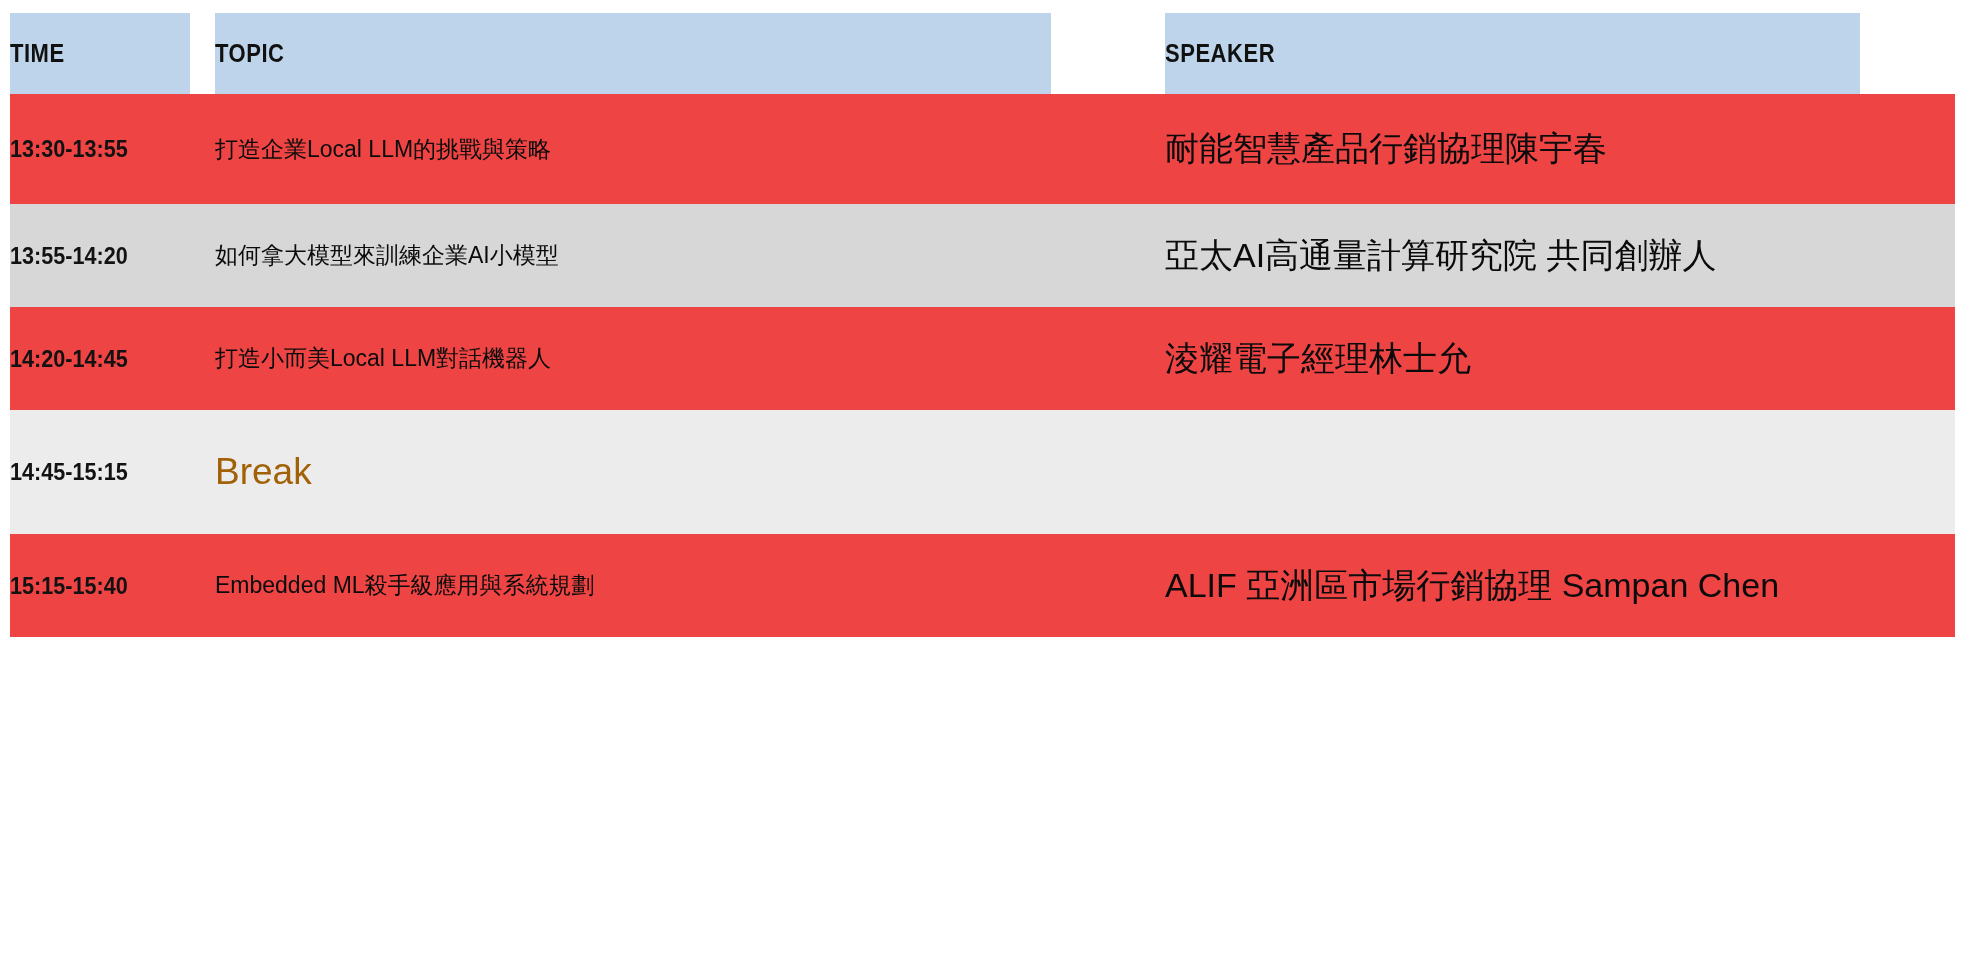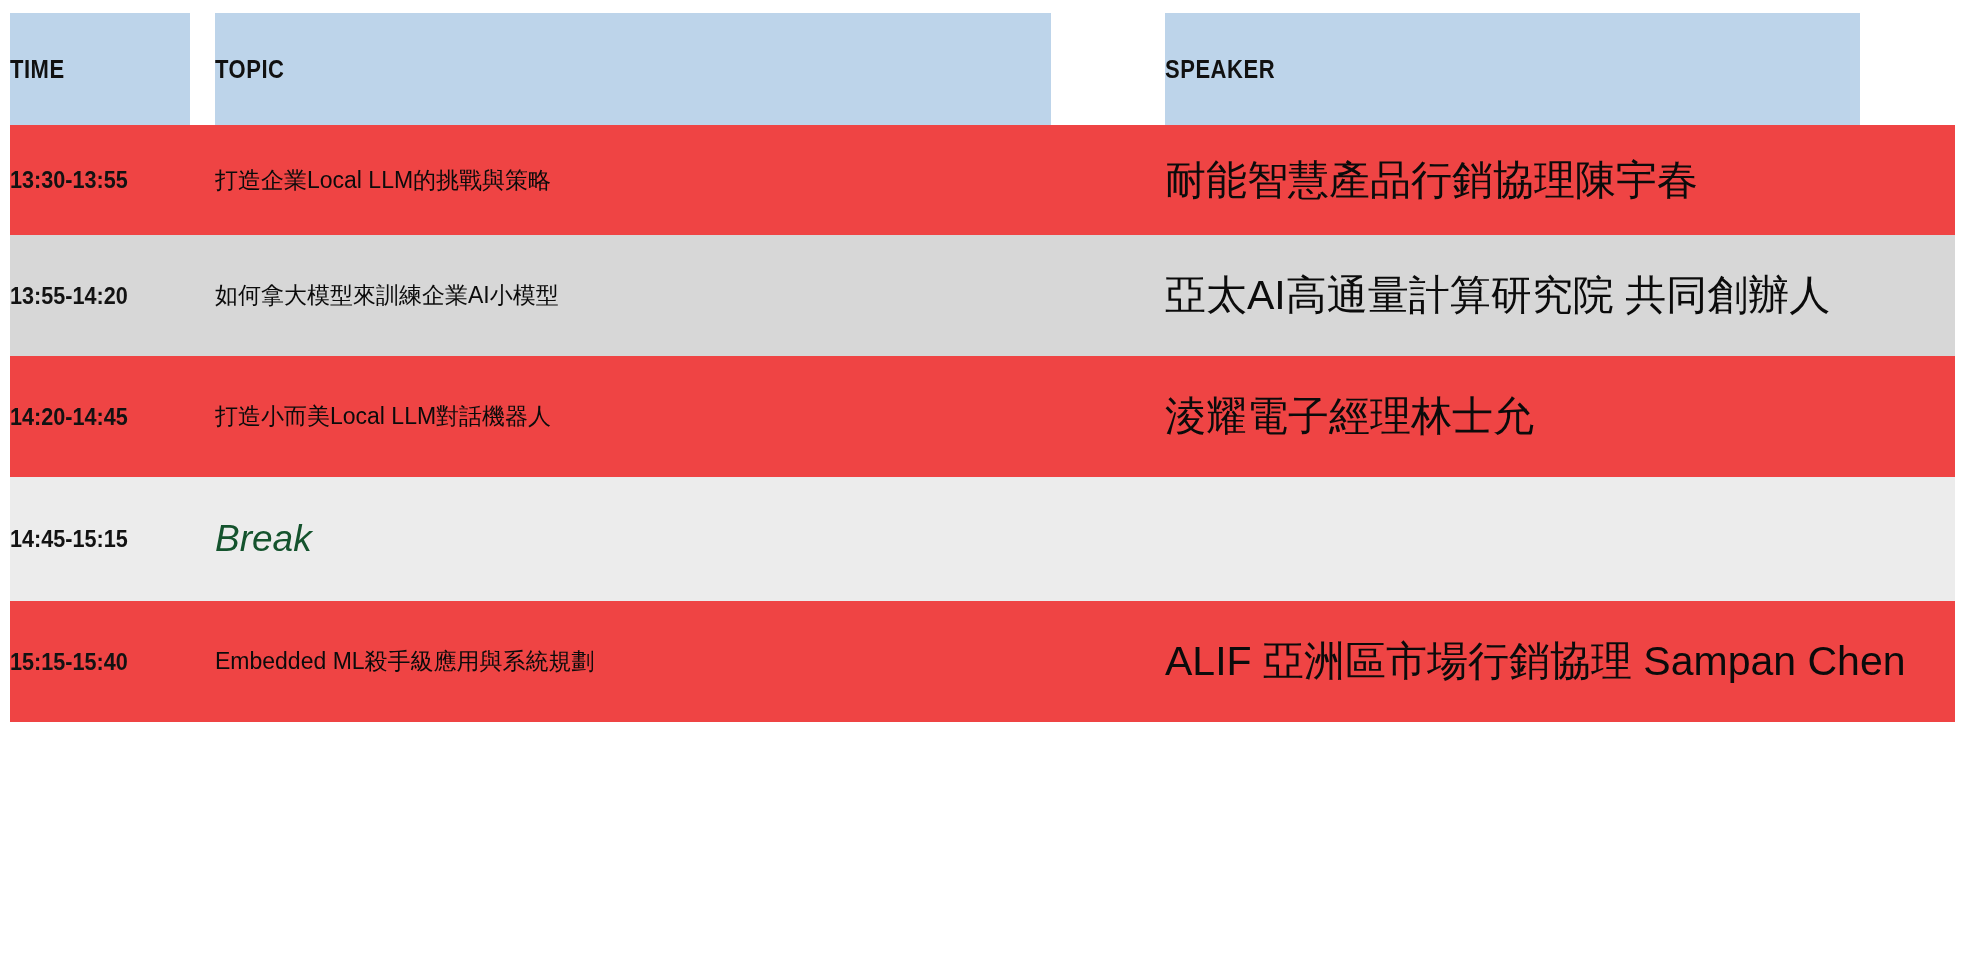--- a/index.html
+++ b/index.html
@@ -21,38 +21,38 @@
     padding:0;
     vertical-align:middle;
     text-align:left;
     border:none;
   }
   .col-time   { width:205px; }
   .col-topic  { width:950px; }
   .col-speaker{ width:790px; }
 
   
-  .header-row { height:112px; }
+  .header-row { height:81px; }
   .header-row th {
     background:#bdd4ea;
     color:#111111;
     font-weight:bold;
     font-size:25px;
     font-stretch:condensed;
     letter-spacing:0.6px;
     font-family:"Liberation Sans Narrow","Liberation Sans","DejaVu Sans Condensed",sans-serif;
     transform:scaleX(0.88);
     transform-origin:left center;
   }
   .header-row th.col-time    { padding-left:20px; }
   .header-row th.col-topic   { padding-left:210px; }
   .header-row th.col-speaker { padding-left:1px; }
 
   
-  .data-row { height:121px; }
+  .data-row { height:103px; }
   .row-light { background:#ef4444; }
   .row-dark  { background:#d7d7d7; }
   .row-break { background:#ececec; height:124px; }
 
   .cell-time {
     font-size:24px;
     font-weight:bold;
     color:#121212;
     padding-left:18px;
     white-space:nowrap;
@@ -61,33 +61,32 @@
     font-family:"Liberation Sans Narrow","Liberation Sans","DejaVu Sans Condensed",sans-serif;
   }
   .cell-topic {
     font-size:23px;
     color:#0b0b0b;
     padding-left:220px;
     white-space:nowrap;
     font-weight:400;
   }
   .cell-speaker {
-    font-size:41px;
+    font-size:34px;
     color:#0b0b0b;
     padding-left:2px;
     white-space:nowrap;
     font-weight:400;
   }
   .cell-break {
     font-size:37px;
-    color:#14532d;
+    color:#a16207;
     text-align:center;
     padding-left:0;
     font-weight:400;
-    font-style:italic;
   }
   .row-first { height:110px; }
   .row-last  { height:103px; }
 </style>
 </head>
 <body>
 
 <table id="schedule-table">
   <thead>
     <tr class="header-row">

